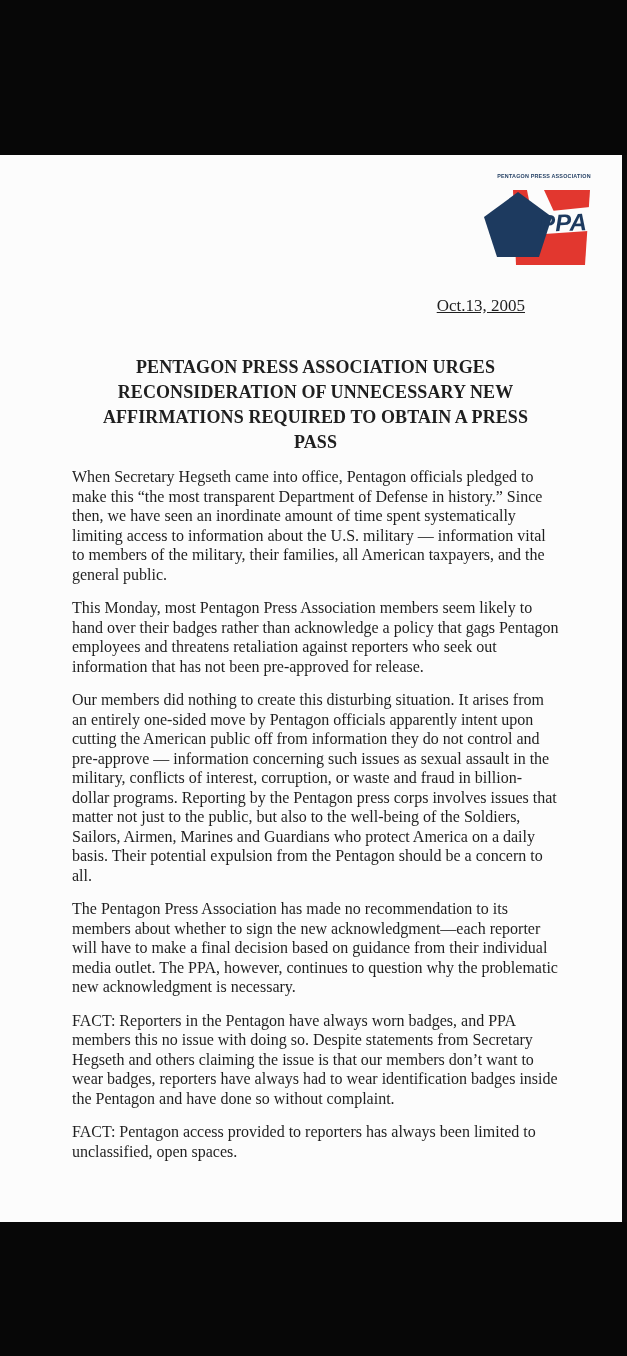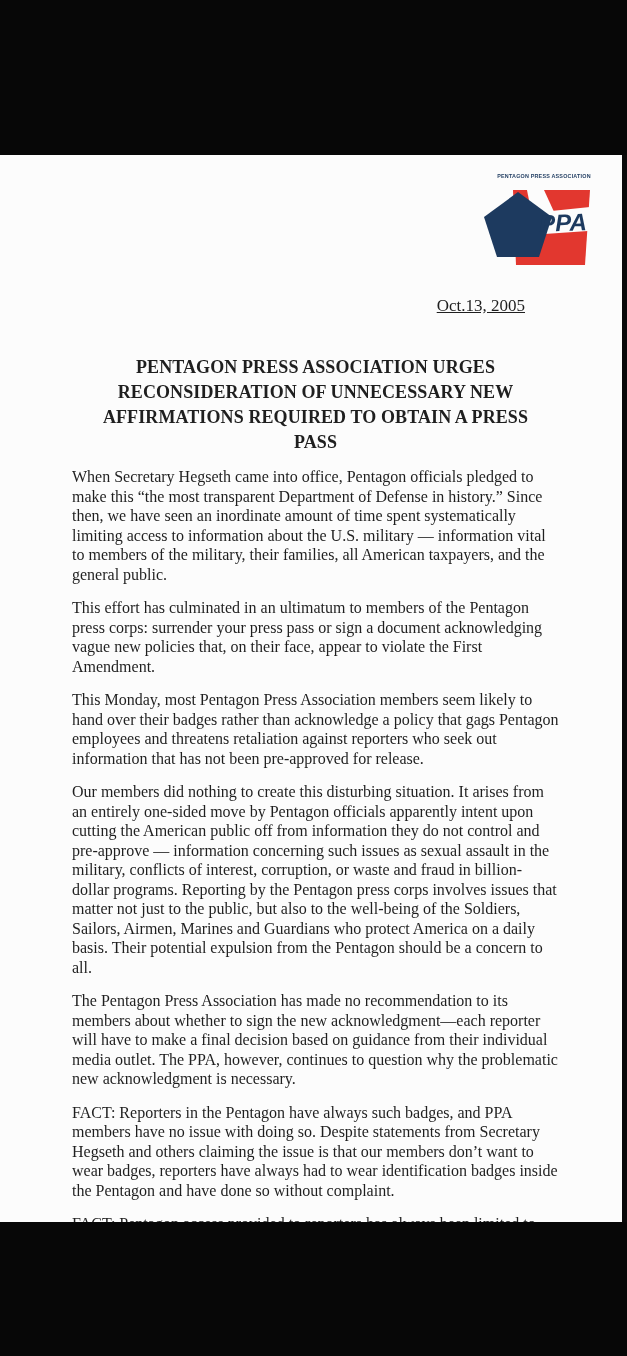--- a/index.html
+++ b/index.html
@@ -48,29 +48,28 @@
     <div class="content">
 
       <div class="date">Oct.13, 2005</div>
 
       <div class="headline">PENTAGON PRESS ASSOCIATION URGES RECONSIDERATION OF UNNECESSARY NEW AFFIRMATIONS REQUIRED TO OBTAIN A PRESS PASS</div>
 
       <div class="body-text">
 
         <p><span>When Secretary Hegseth came into office, Pentagon officials pledged to make this “the most transparent Department of Defense in history.” Since then, we have seen an inordinate amount of time spent systematically limiting access to information about the U.S. military — information vital to members of the military, their families, all American taxpayers, and the general public.</span></p>
 
-        <p><span>This effort has culminated in an ultimatum to members of the Pentagon press corps: surrender your press pass or sign a document acknowledging vague new policies that, on their face, appear to violate the First Amendment.</span></p>
 
         <p><span>This Monday, most Pentagon Press Association members seem likely to hand over their badges rather than acknowledge a policy that gags Pentagon employees and threatens retaliation against reporters who seek out information that has not been pre-approved for release.</span></p>
 
         <p class="bold-para"><strong>Our members did nothing to create this disturbing situation. It arises from an entirely one-sided move by Pentagon officials apparently intent upon cutting the American public off from information they do not control and pre-approve — information concerning such issues as sexual assault in the military, conflicts of interest, corruption, or waste and fraud in billion-dollar programs. Reporting by the Pentagon press corps involves issues that matter not just to the public, but also to the well-being of the Soldiers, Sailors, Airmen, Marines and Guardians who protect America on a daily basis. Their potential expulsion from the Pentagon should be a concern to all.</strong></p>
 
         <p><span>The Pentagon Press Association has made no recommendation to its members about whether to sign the new acknowledgment—each reporter will have to make a final decision based on guidance from their individual media outlet. The PPA, however, continues to question why the problematic new acknowledgment is necessary.</span></p>
 
-        <p><strong>FACT: Reporters in the Pentagon have always such badges, and PPA members have no issue with doing so</strong><span>. Despite statements from Secretary Hegseth and others claiming the issue is that our members don’t want to wear badges, reporters have always had to wear identification badges inside the Pentagon and have done so without complaint.</span></p>
+        <p><strong>FACT: Reporters in the Pentagon have always worn badges, and PPA members this no issue with doing so</strong><span>. Despite statements from Secretary Hegseth and others claiming the issue is that our members don’t want to wear badges, reporters have always had to wear identification badges inside the Pentagon and have done so without complaint.</span></p>
 
         <p><strong>FACT: Pentagon access provided to reporters has always been limited to unclassified, open spaces.</strong></p>
 
       </div>
     </div>
   </div>
 
   <div class="right-strip"></div>
 
   <div class="letterbox bottom"></div>

